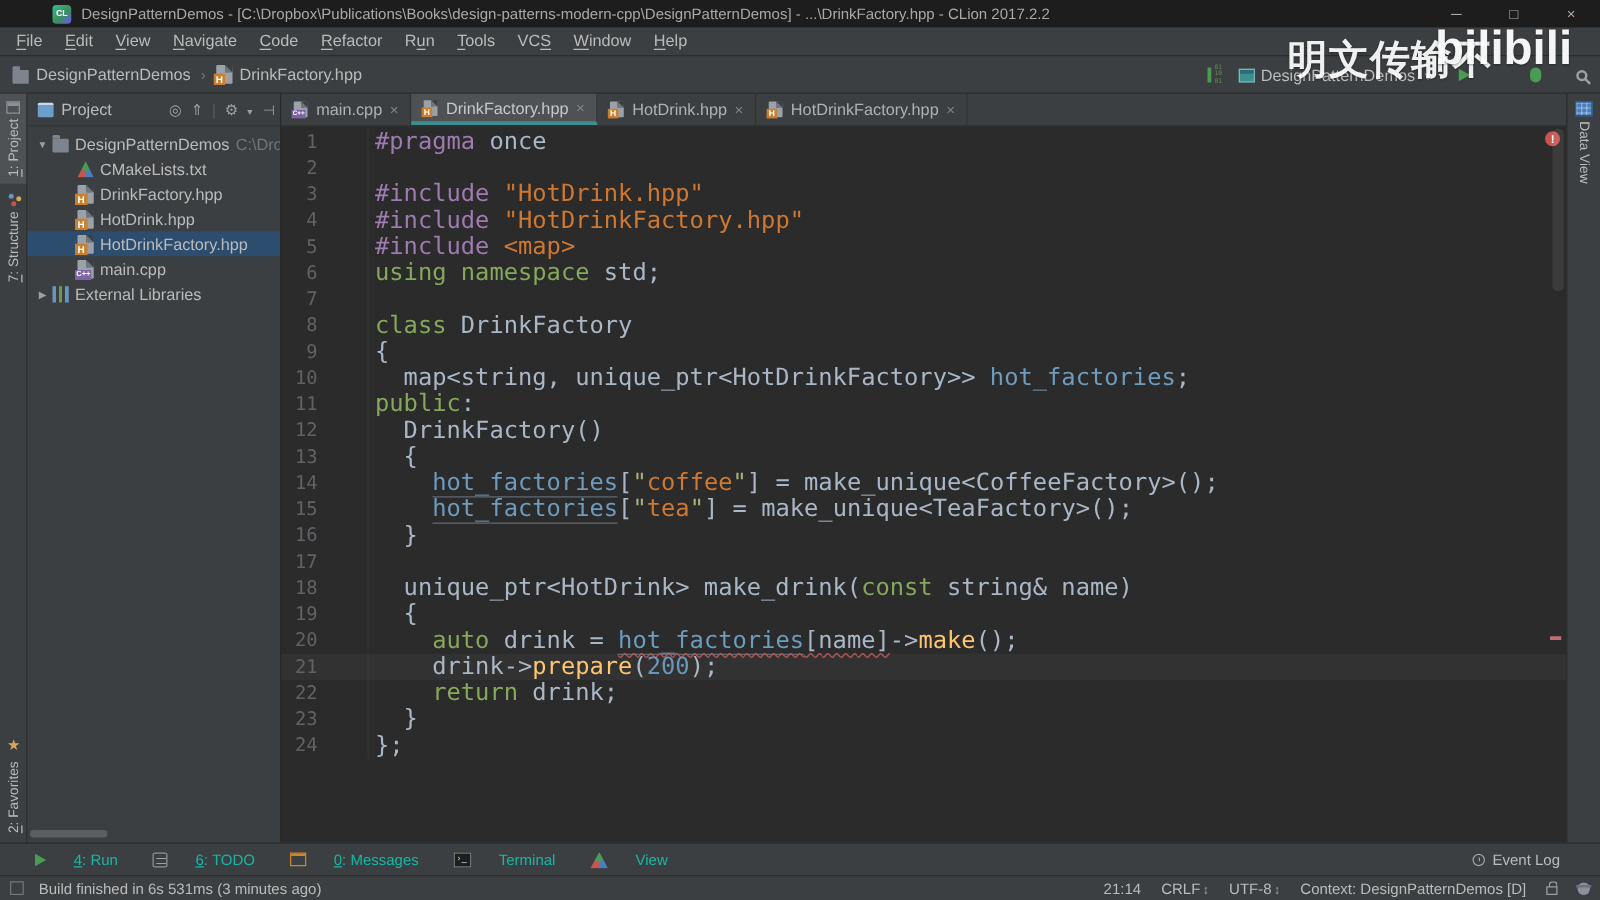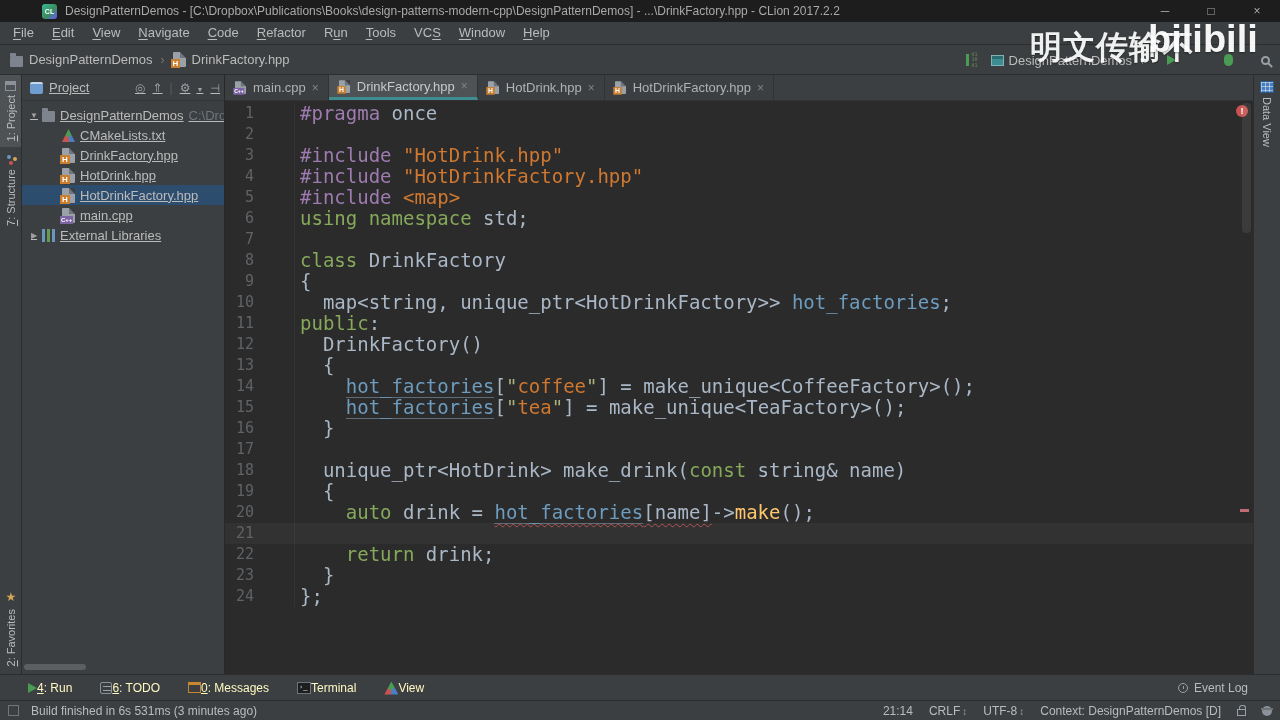--- a/index.html
+++ b/index.html
@@ -59,21 +59,21 @@
   .i-structure-sm { width:4px; height:4px; border-radius:50%; background:#6897BB; margin:2px 4px 6px 0;
                     box-shadow:6px 2px 0 #D8A657, 2px 6px 0 #C75450; }
   .i-star::before { content:"★"; color:#D8A657; font-size:12px; }
   .i-grid { width:14px; height:12px; background:#4A7FBF;
             background-image:linear-gradient(rgba(255,255,255,.45) 1px,transparent 1px),
                              linear-gradient(90deg,rgba(255,255,255,.45) 1px,transparent 1px);
             background-size:4px 4px; border:1px solid #2B5A8F; }
 
   
   .project-panel { position:absolute; left:22px; top:75px; width:203px; height:599px;
-                   background:#3C3F41; border-right:1px solid #282828;text-decoration:underline; }
+                   background:#3C3F41; border-right:1px solid #282828; }
   .pp-header { height:26px; display:flex; align-items:center; font-size:13px; padding:0 4px 0 8px;
                border-bottom:1px solid #333639; }
   .pp-icon { width:13px; height:12px; background:#6E9ECF; border-radius:2px; margin-right:6px;
              background-image:linear-gradient(rgba(255,255,255,.6) 2px,transparent 2px); }
   .pp-title { flex:0 0 auto; }
   .pp-tools { margin-left:auto; display:flex; align-items:center; gap:7px; color:#9AA0A6; font-size:12px; }
   .pp-sep { color:#5A5D5F; }
   .ph-locate::before { content:"◎"; }
   .ph-collapse::before { content:"⇑"; }
   .ph-gear::before { content:"⚙"; }
@@ -138,21 +138,21 @@
   .err-dot { position:absolute; top:4px; right:5px; width:12px; height:12px; border-radius:50%;
              background:#C75450; color:#fff; font:bold 9px/12px "Liberation Sans",sans-serif; text-align:center; }
   .err-dot::before { content:"!"; }
   .vscroll-thumb { position:absolute; top:2px; right:2px; width:9px; height:130px;
              background:rgba(255,255,255,.08); border-radius:4px; }
   .stripe-mark { position:absolute; top:408px; right:4px; width:9px; height:3px; background:#C06C75; }
 
   
   .bottom-tools { position:absolute; left:0; top:674px; width:1280px; height:26px; background:#3C3F41;
                   border-top:1px solid #2D2D2D; display:flex; align-items:center; gap:28px; padding-left:28px; }
-  .tw-btn { display:flex; align-items:center; gap:0; font-size:12px; color:#fef9c3; }
+  .tw-btn { display:flex; align-items:center; gap:22px; font-size:12px; color:#14b8a6; }
   .sicon { display:inline-block; }
   .i-todo { width:12px; height:12px; border:1px solid #8A9199; border-radius:2px;
             background:repeating-linear-gradient(#9AA0A6 0 1px,transparent 1px 4px) 2px 3px/8px 8px no-repeat; }
   .i-messages { width:13px; height:11px; border:1px solid #C8862E;
             background:linear-gradient(#C8862E 2px,transparent 2px); }
   .i-terminal { width:14px; height:12px; background:#1E1E1E; border:1px solid #6E7377; position:relative; }
   .i-terminal::before { content:"›_"; position:absolute; left:1px; top:-1px; color:#B8BDBF;
             font:bold 7px/10px "DejaVu Sans Mono",monospace; }
   .event-log { position:absolute; right:32px; top:0; height:26px; display:flex; align-items:center; gap:6px;
                font-size:12px; color:#BBBBBB; }
@@ -404,20 +404,21 @@
         <div class="code-line">
           <span class="lnum">19</span>
           <span class="ltext"><span class="tok txt">  {</span></span>
         </div>
         <div class="code-line">
           <span class="lnum">20</span>
           <span class="ltext"><span class="tok txt">    </span><span class="tok kw">auto</span><span class="tok txt"> drink = </span><span class="tok field u err">hot_factories</span><span class="tok txt err">[name]</span><span class="tok txt">-&gt;</span><span class="tok fn">make</span><span class="tok txt">();</span></span>
         </div>
         <div class="code-line cur">
           <span class="lnum">21</span>
+          <span class="ltext"><span class="tok txt">    drink-&gt;</span><span class="tok fn">prepare</span><span class="tok txt">(</span><span class="tok num">200</span><span class="tok txt">);</span></span>
         </div>
         <div class="code-line">
           <span class="lnum">22</span>
           <span class="ltext"><span class="tok txt">    </span><span class="tok kw">return</span><span class="tok txt"> drink;</span></span>
         </div>
         <div class="code-line">
           <span class="lnum">23</span>
           <span class="ltext"><span class="tok txt">  }</span></span>
         </div>
         <div class="code-line">

